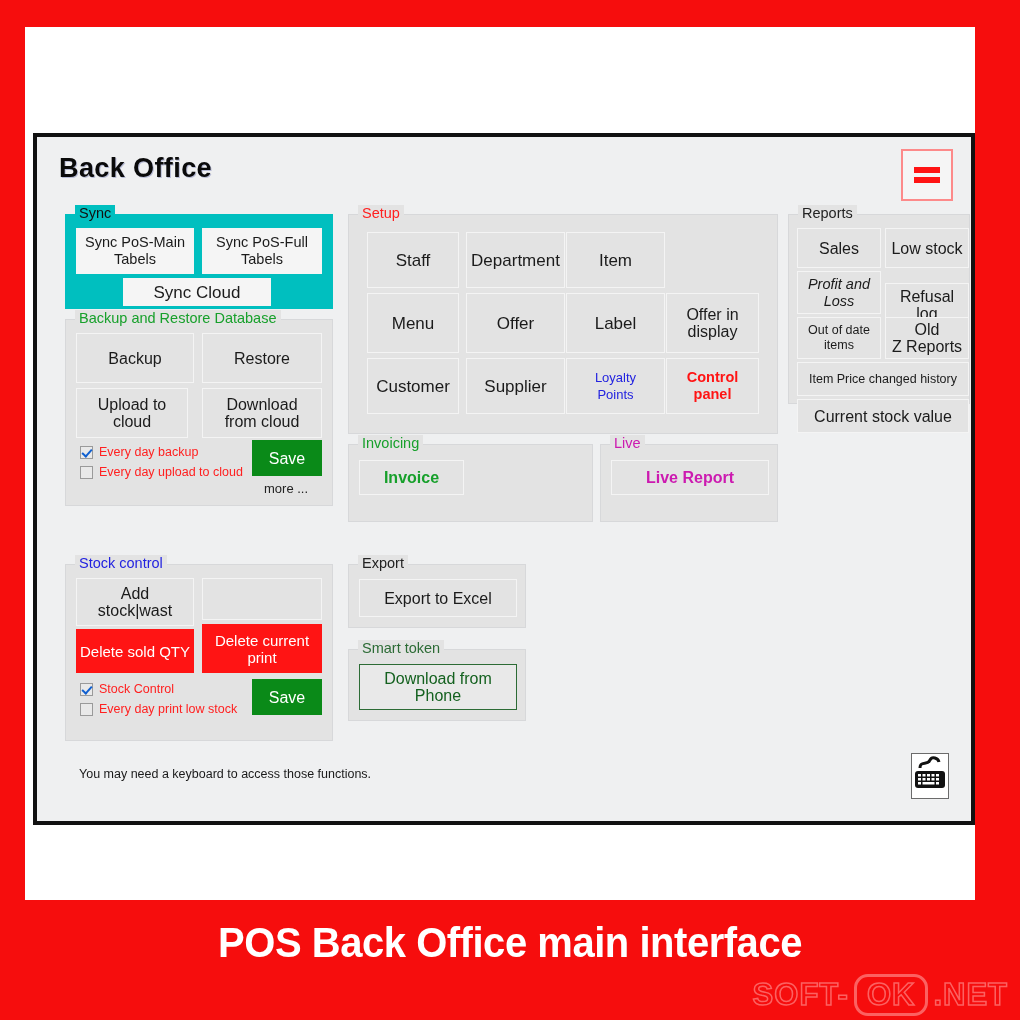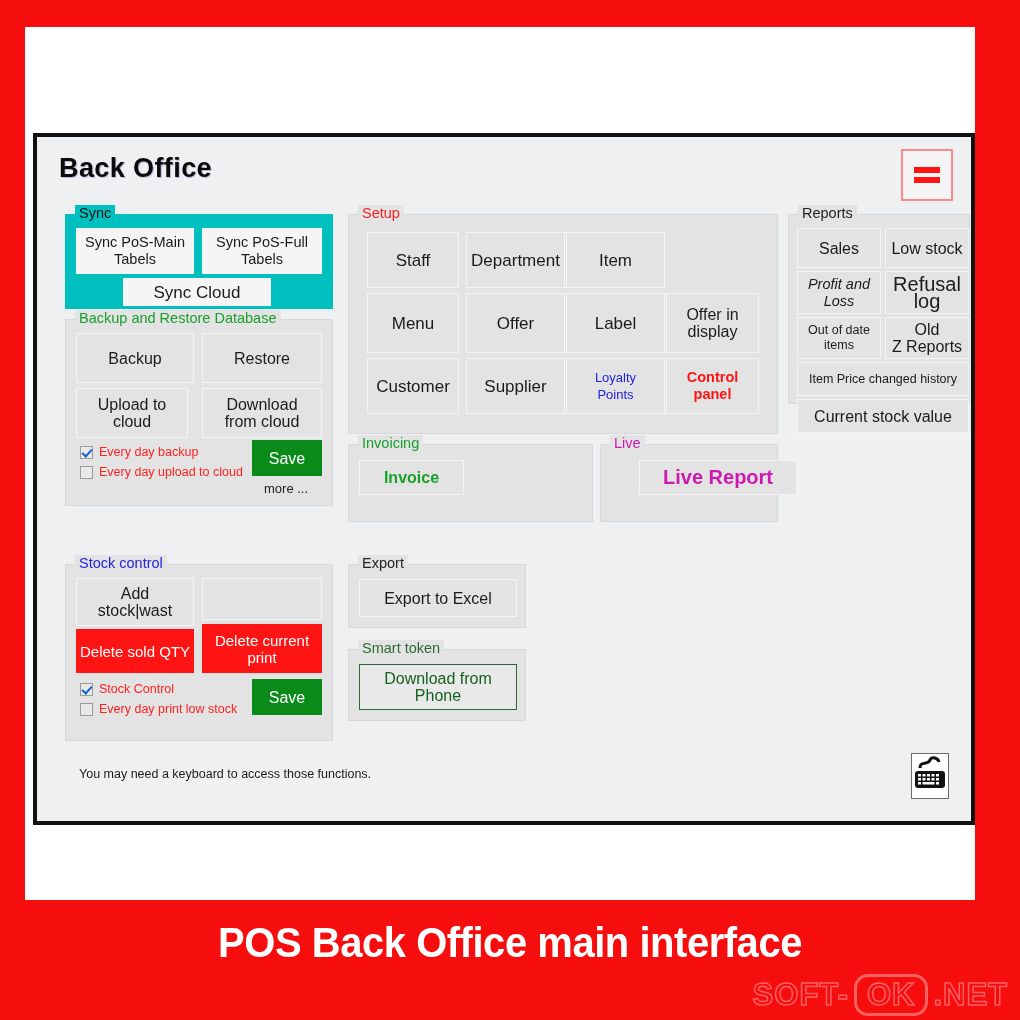--- a/index.html
+++ b/index.html
@@ -63,21 +63,21 @@
     white-space:pre-line;
     cursor:default;
   }
   .btn.white{background:#f5f5f5;border-color:#f5f5f5;}
   .btn.red{background:#ff1414;border:none;color:#ffffff;font-size:15px;}
   .btn.green{background:#0a8a18;border:none;color:#ffffff;font-size:16px;}
   .btn.outline-green{background:#e9e9e9;border:1px solid #2c6b35;color:#14611f;}
   .btn.txt-green{color:#17a02b;font-weight:bold;}
   .btn.txt-blue{color:#2222e0;font-size:13px;}
   .btn.txt-red{color:#ff1414;font-weight:bold;}
-  .btn.txt-magenta{color:#cc1ab0;font-weight:bold;font-size:20px;margin-left:28px;}
+  .btn.txt-magenta{color:#cc1ab0;font-weight:bold;font-size:16px;}
   .btn.small{font-size:12.5px;line-height:15px;}
   
   .cbrow{position:absolute;display:flex;align-items:center;gap:6px;}
   .cbrow .box{
     width:13px;height:13px;background:#e9e9e9;border:1px solid #9a9a9a;
     box-sizing:border-box;position:relative;flex:0 0 auto;
   }
   .cbrow .box.checked:after{
     content:"";position:absolute;left:3px;top:0px;width:4px;height:8px;
     border:solid #1060d0;border-width:0 2px 2px 0;transform:rotate(42deg);
@@ -221,21 +221,21 @@
     <div class="btn outline-green" style="left:10px;top:14px;width:158px;height:46px;font-size:16px;">Download from
 Phone</div>
   </div>
 
   <div class="group" style="left:751px;top:77px;width:182px;height:190px;">
     <span class="legend">Reports</span>
     <div class="btn" style="left:8px;top:13px;width:84px;height:40px;font-size:16px;">Sales</div>
     <div class="btn" style="left:96px;top:13px;width:84px;height:40px;font-size:16px;">Low stock</div>
     <div class="btn" style="left:8px;top:56px;width:84px;height:43px;font-style:italic;">Profit and
 Loss</div>
-    <div class="btn" style="left:96px;top:56px;width:84px;height:43px;font-size:20px;">Refusal
+    <div class="btn" style="left:96px;top:68px;width:84px;height:43px;font-size:16px;">Refusal
 log</div>
     <div class="btn small" style="left:8px;top:102px;width:84px;height:42px;">Out of date
 items</div>
     <div class="btn" style="left:96px;top:102px;width:84px;height:42px;font-size:16px;">Old
 Z Reports</div>
     <div class="btn small" style="left:8px;top:147px;width:172px;height:34px;">Item Price changed history</div>
     <div class="btn" style="left:8px;top:184px;width:172px;height:34px;font-size:16px;">Current stock value</div>
   </div>
 
   <div id="footer-note">You may need a keyboard to access those functions.</div>

